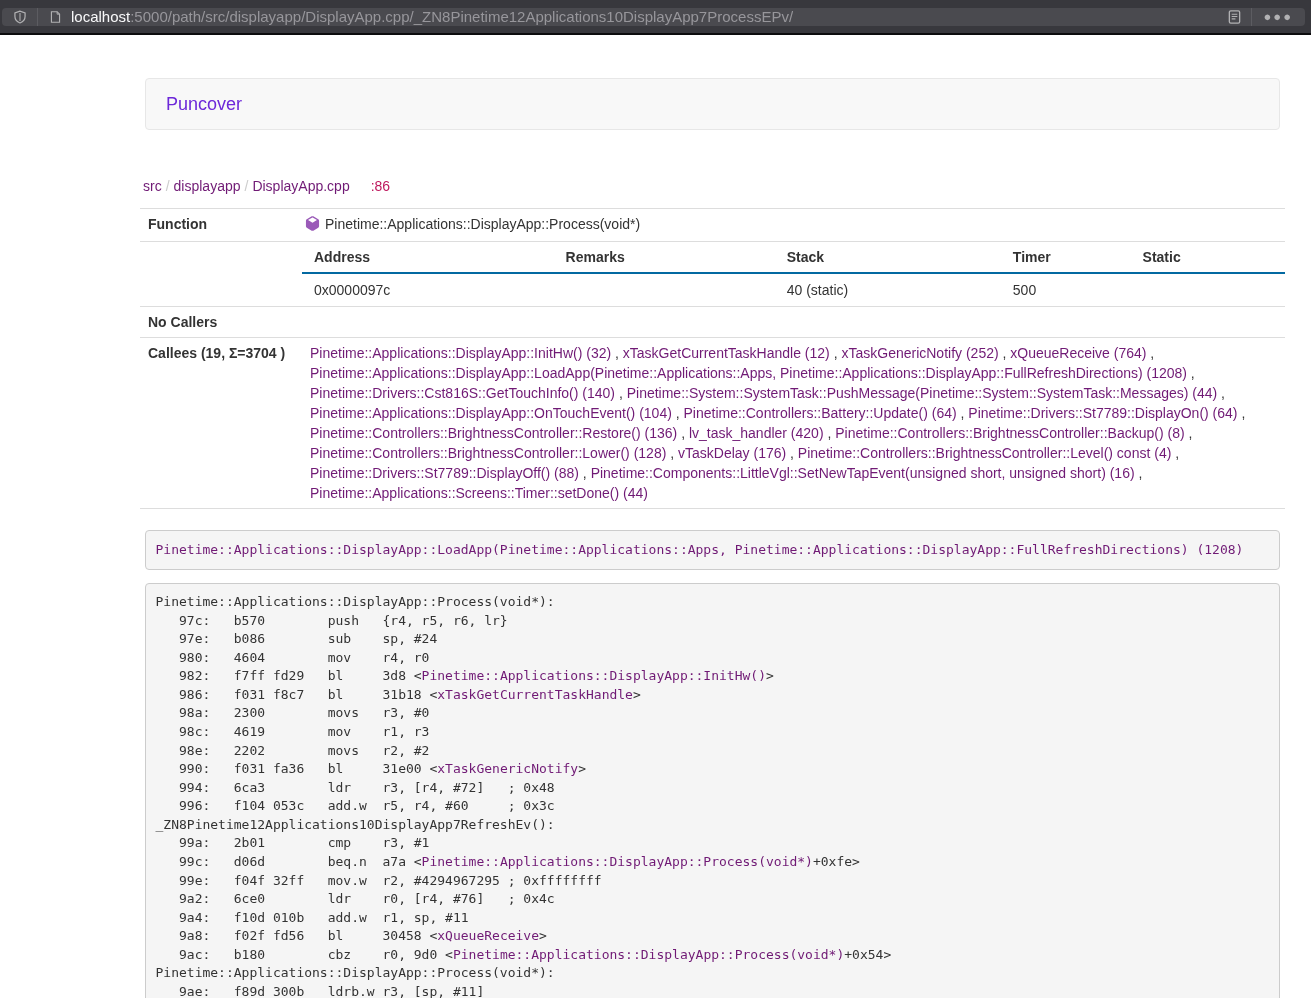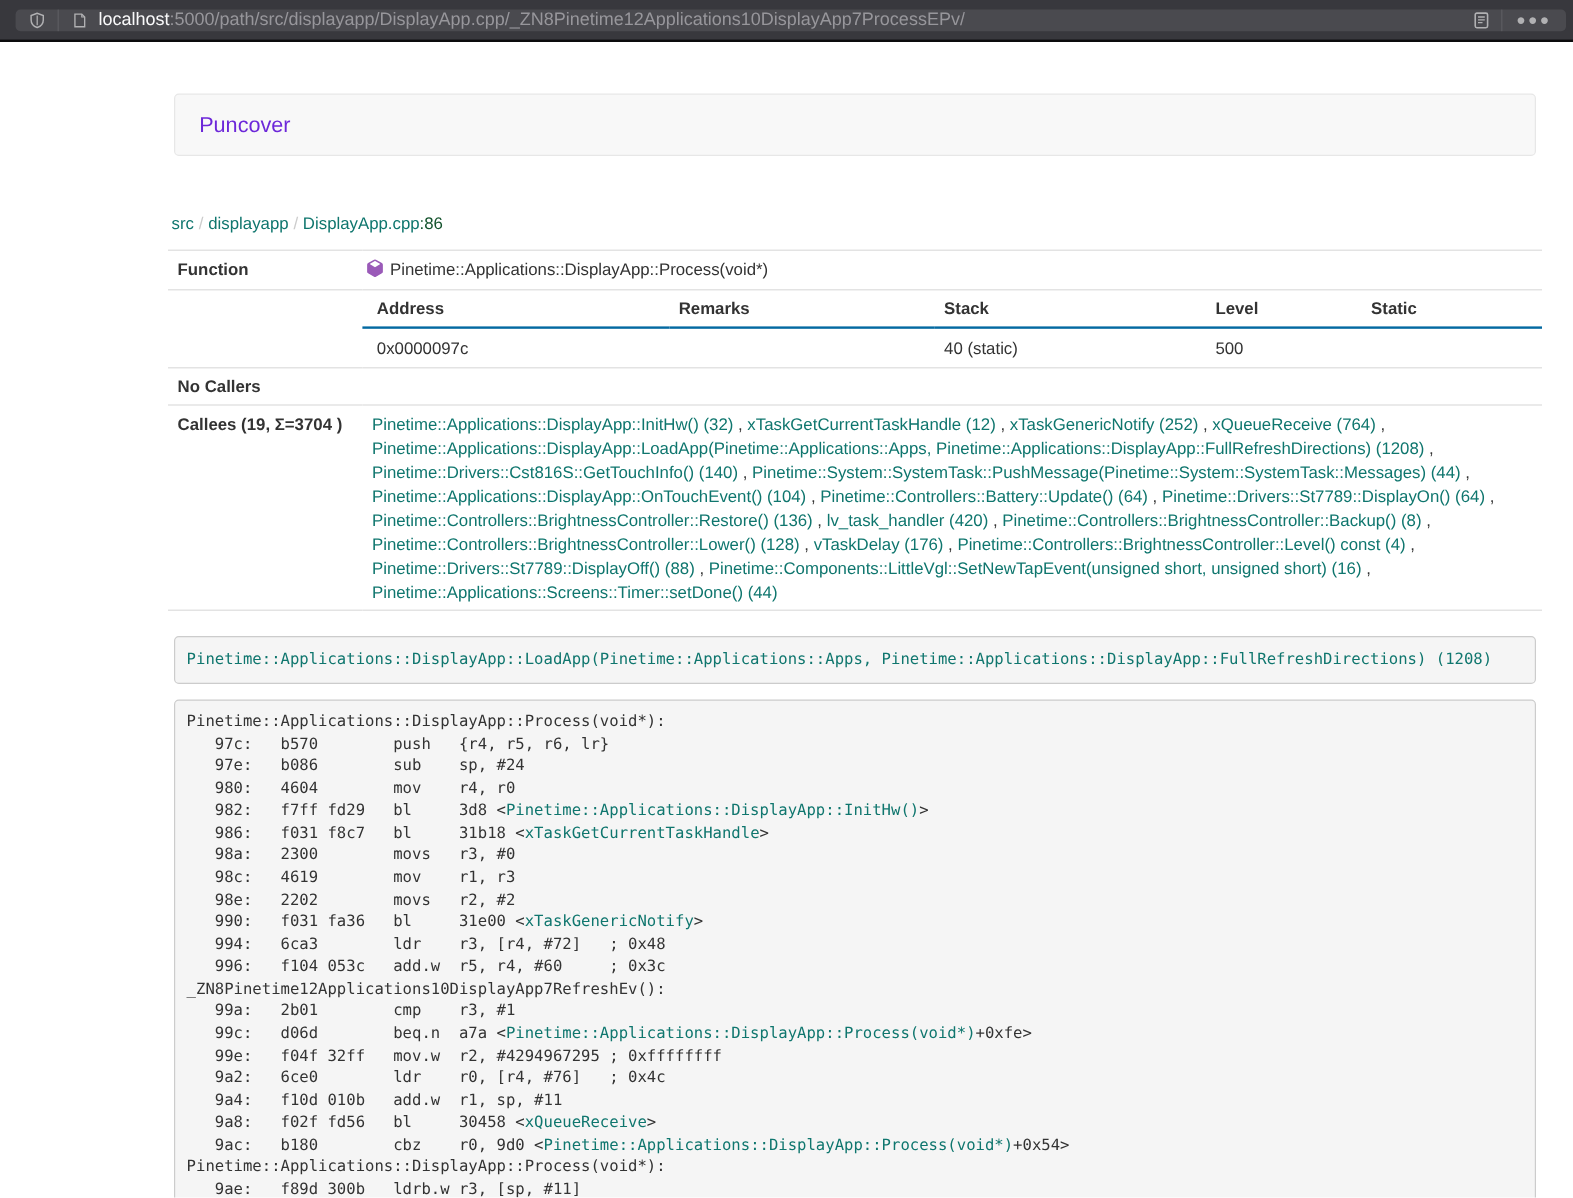--- a/index.html
+++ b/index.html
@@ -2,43 +2,43 @@
 <html><head>
 <meta charset="utf-8">
 <style>
   * { box-sizing: border-box; margin: 0; padding: 0; }
   html,body { width: 1311px; height: 998px; overflow: hidden; background: #fff;
               font-family: "Liberation Sans", sans-serif; color: #333; }
 
   
   .browser-bar { height: 35px; background: #38383d; border-bottom: 2px solid #0c0c0d;
                  display: flex; align-items: center; }
-  .url-bar { flex: 1; height: 18px; margin: 0 6px 0 13px; background: #4a4a4f;
+  .url-bar { flex: 1; height: 18px; margin: 0 6px 0 2px; background: #4a4a4f;
              border-radius: 4px; display: flex; align-items: center; padding: 0 8px; }
   .chrome-icon { display: inline-flex; align-items: center; justify-content: center;
                  width: 20px; height: 20px; flex: 0 0 auto; }
   .vsep { width: 1px; height: 18px; background: #5c5c61; margin: 0 7px; flex: 0 0 auto; }
   .url-text { font-size: 15px; color: #97969b; white-space: nowrap; overflow: hidden; margin-left: 6px; }
   .url-text .host { color: #f9f9fa; }
   .flex-spacer { flex: 1; }
   .dots { color: #b1b1b3; font-size: 13px; letter-spacing: 2px; margin: 0 4px; }
 
   
   .container { margin-left: 140px; width: 1145px; }
 
   .navbar { margin: 43px 5px 0 5px; height: 52px; background: #f8f8f8;
             border: 1px solid #e7e7e7; border-radius: 4px;
             display: flex; align-items: center; padding-left: 20px; }
   .brand { font-size: 18px; color: #6d28d9; text-decoration: none; cursor: pointer; }
 
-  a { color: #0f766e; text-decoration: none; cursor: pointer; }
+  a { color: #701a75; text-decoration: none; cursor: pointer; }
 
   .breadcrumb { margin: 46px 0 12px 3px; font-size: 14px; line-height: 20px; }
   .breadcrumb .sep { color: #ccc; padding: 0 4px; }
-  .breadcrumb .linenum { color: #14532d; }
+  .breadcrumb .linenum { color: #be185d; margin-left: 21px; }
 
   table.outer { width: 100%; border-collapse: collapse; font-size: 14px; line-height: 20px;
                 border-bottom: 1px solid #ddd; margin-bottom: 21px; }
   table.outer > tbody > tr > th,
   table.outer > tbody > tr > td { border-top: 1px solid #ddd; text-align: left;
                                   vertical-align: top; padding: 5px 8px; font-weight: normal; }
   table.outer > tbody > tr > th { font-weight: bold; width: 162px; }
   td.fn-cell { padding-left: 3px !important; }
   td.nopad { padding: 0 !important; }
 
@@ -114,21 +114,21 @@
       </tr>
       <tr>
         <th></th>
         <td class="nopad">
           <table class="inner">
             <tbody>
               <tr>
                 <th class="col-address">Address</th>
                 <th class="col-remarks">Remarks</th>
                 <th class="col-stack">Stack</th>
-                <th class="col-code">Level</th>
+                <th class="col-code">Timer</th>
                 <th class="col-static">Static</th>
               </tr>
               <tr>
                 <td>0x0000097c</td>
                 <td></td>
                 <td>40 (static)</td>
                 <td>500</td>
                 <td></td>
               </tr>
             </tbody>

